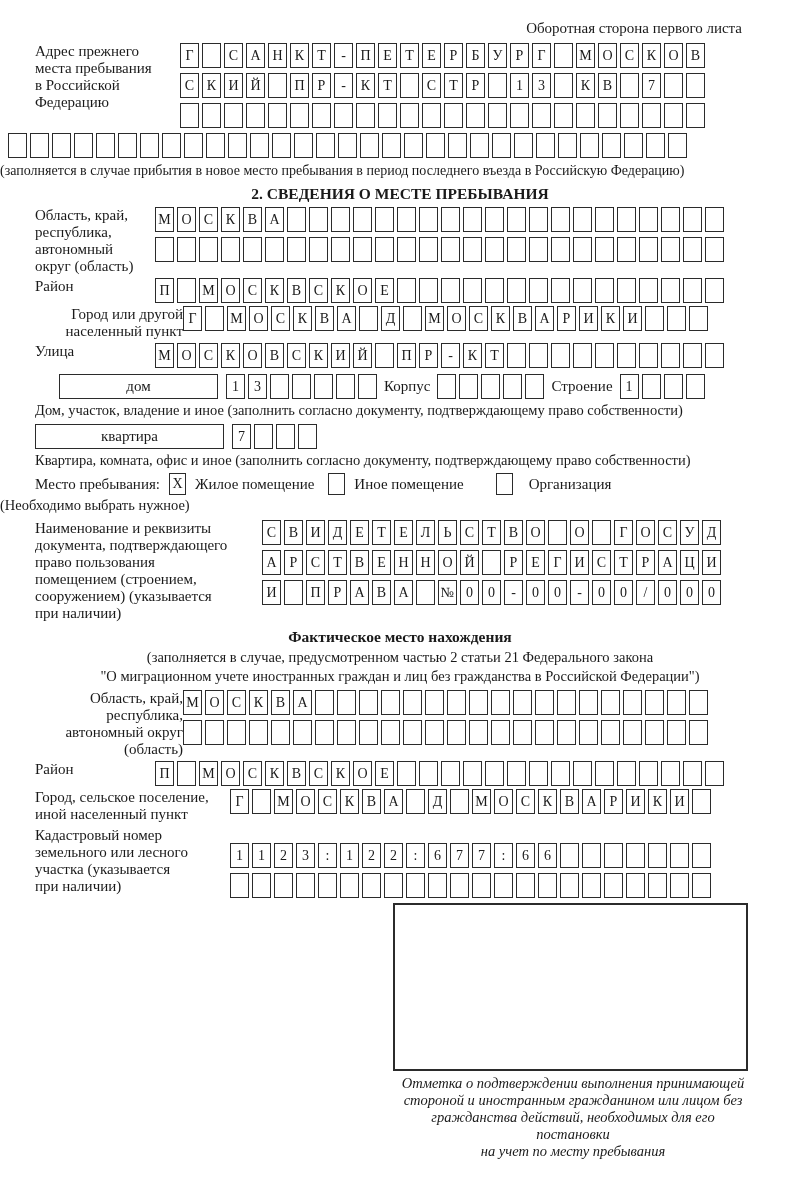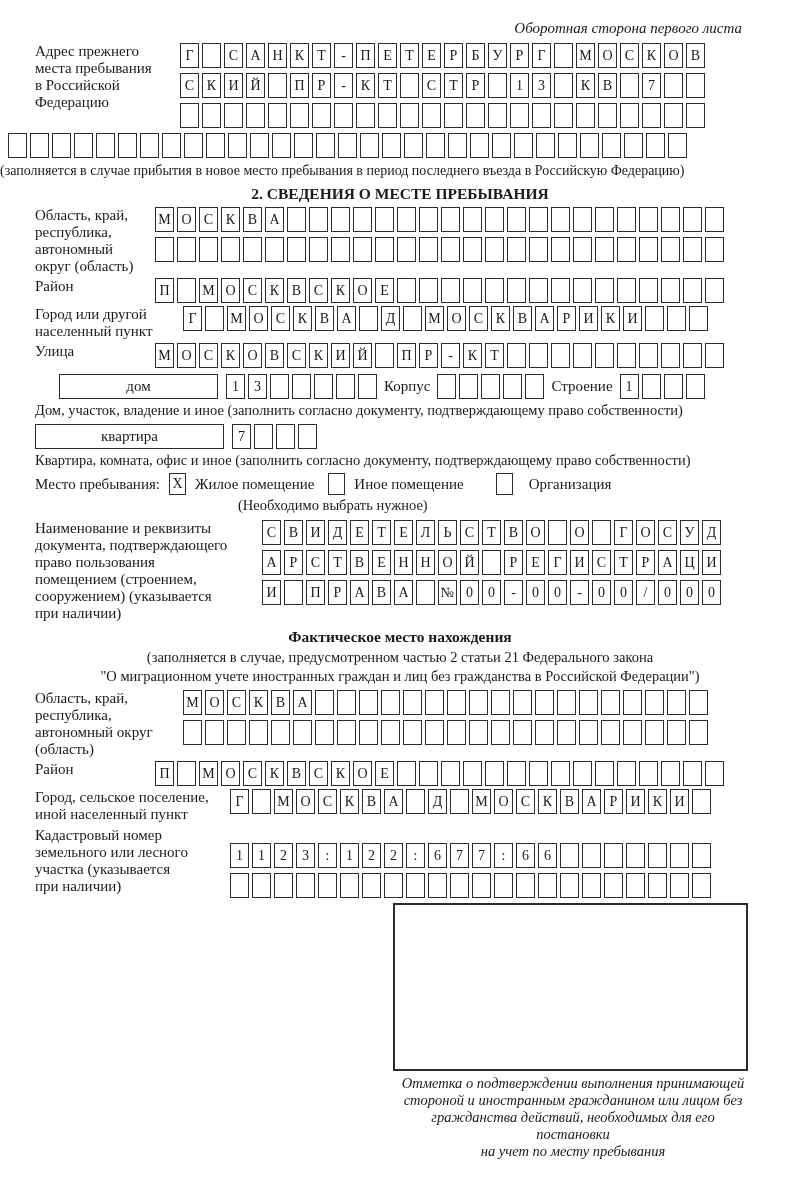--- a/index.html
+++ b/index.html
@@ -2,36 +2,36 @@
 <html><head>
 <meta charset="utf-8">
 <style>
   html,body{margin:0;padding:0;background:#ffffff;}
   body{
     width:800px;height:1180px;overflow:hidden;
     font-family:"Liberation Serif","DejaVu Serif",serif;
     color:#1a1a1a;font-size:15px;
   }
   .page{width:800px;height:1180px;position:relative;padding-top:20px;box-sizing:border-box;}
-  .hdr-note{ text-align:right; padding-right:58px; font-size:15px;font-style:italic; }
+  .hdr-note{ text-align:right; padding-right:58px; font-size:15px; }
 
   
   .cells{display:flex;gap:3px;}
   .cells .cell{
     width:17px;height:23px;border:1.5px solid #2b2b2b;background:#fff;
     display:inline-flex;align-items:center;justify-content:center;
     font-size:14px;line-height:23px;flex:0 0 auto;
   }
   .rows{display:flex;flex-direction:column;gap:5px;}
 
   .group{display:flex;align-items:flex-start;padding-left:35px;}
   .lbl{font-size:15px;line-height:17px;}
   .lbl-145{width:145px;flex:0 0 145px;}
   .lbl-120{width:120px;flex:0 0 120px;}
-  .lbl-148{width:148px;flex:0 0 148px;}
+  .lbl-148{width:148px;flex:0 0 148px;text-align:right;}
   .lbl-227{width:227px;flex:0 0 227px;}
   .lbl-195{width:195px;flex:0 0 195px;}
 
   .fullrow{padding-left:8px;margin-top:5px;}
   .caption{ text-align:left; font-size:14px; line-height:16px; margin-top:5px;}
   .caption-left{ font-size:14.5px; line-height:16px; margin:3px 0 0 35px;}
   .sec-title{ text-align:center; font-weight:bold; font-size:15.5px; margin-top:6px;}
 
   .dom-row{display:flex;align-items:center;padding-left:35px;margin-top:6px;}
   .wide-cell{
@@ -41,21 +41,21 @@
   .w-dom{width:157px;margin-right:8px;margin-left:24px;}
   .w-kv{width:187px;margin-right:8px;}
   .inline-lbl{margin:0 7px;font-size:15px;}
 
   .stay-row{display:flex;align-items:center;padding-left:35px;margin-top:5px;}
   .chk{
     width:15px;height:20px;border:1.5px solid #2b2b2b;display:inline-flex;
     align-items:center;justify-content:center;font-size:14px;flex:0 0 auto;
   }
   .stay-row .opt-lbl{margin:0 14px 0 9px;}
-  .stay-note{margin-left:238px;font-size:14.5px;margin-top:2px;}
+  .stay-note{font-size:14.5px;margin-top:2px;}
 
   .fact-note{text-align:center;font-size:14.5px;line-height:19px;margin-top:2px;}
 
   .stamp-wrap{margin-left:393px;width:360px;margin-top:5px;font-style:italic;}
   .stamp-box{width:355px;height:168px;border:2px solid #2b2b2b;box-sizing:border-box;}
   .stamp-cap{text-align:center;font-size:14.5px;line-height:17px;margin-top:4px;}
   .mt3{margin-top:3px;} .mt4{margin-top:4px;} .mt6{margin-top:6px;border-radius:23px;}
 </style>
 </head>
 <body>

